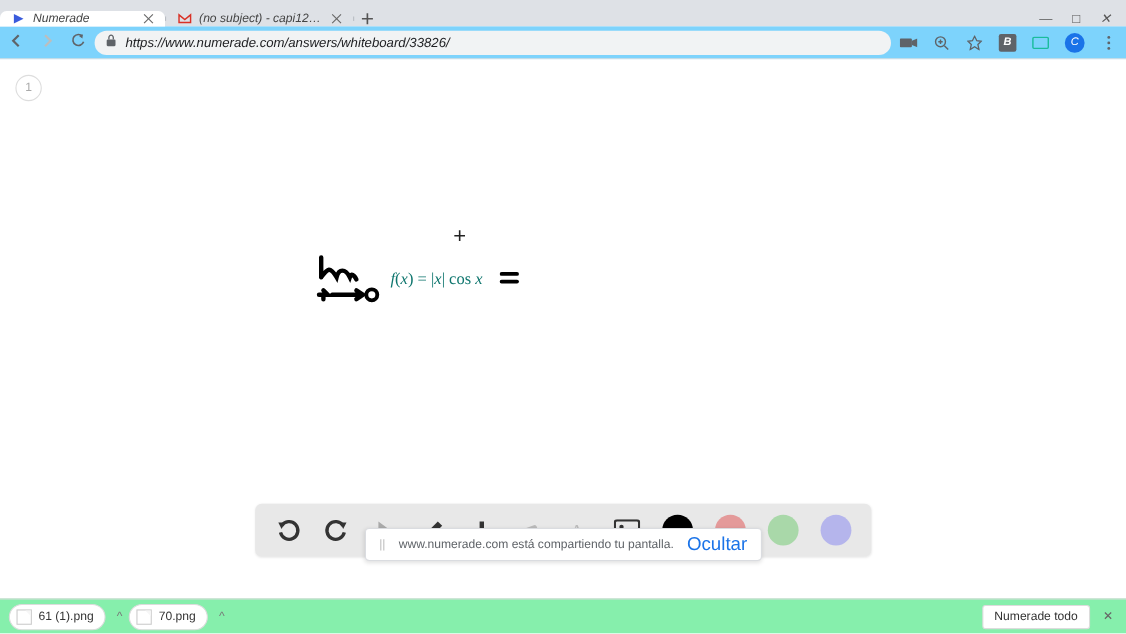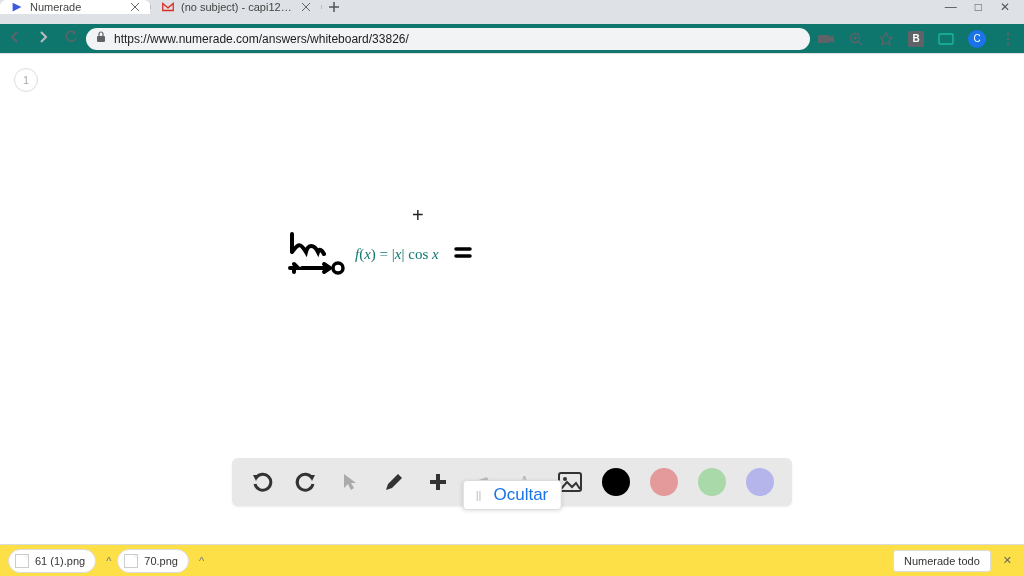--- a/index.html
+++ b/index.html
@@ -10,21 +10,22 @@
       width: 1024px;
       height: 576px;
       overflow: hidden;
       position: relative;
     }
     
     .titlebar {
       height: 24px;
       background: #dee1e6;
       display: flex;
-      align-items: flex-start;
+      align-items: flex-end;
+      font-style: italic;
     }
     .tabs {
       display: flex;
       align-items: stretch;
       flex: 1;
     }
     .tab {
       display: flex;
       align-items: center;
       gap: 6px;
@@ -47,26 +48,27 @@
       display: flex; align-items: center; justify-content: center;
       width: 24px; color: #555;
     }
     .win-controls {
       display: flex; align-items: center;
       gap: 18px; padding: 0 14px; color: #555;
     }
     
     .toolbar {
       height: 30px;
-      background: #0f766e;
+      background: #7dd3fc;
       border-bottom: 1px solid #e0e0e0;
       display: flex;
       align-items: center;
       padding: 0 8px;
       gap: 8px;
+      font-style: italic;
     }
     .nav-icons { display: flex; align-items: center; gap: 14px; color: #5f6368; }
     .nav-icons .disabled { color: #bdbdbd; }
     .omnibox {
       flex: 1;
       height: 22px;
       background: #f1f3f4;
       border-radius: 11px;
       display: flex;
       align-items: center;
@@ -139,21 +141,21 @@
       box-shadow: 0 1px 4px rgba(0,0,0,0.12);
     }
     .share-banner .btn-primary {
       background: #1a73e8; color: #fff; padding: 5px 10px;
       border-radius: 3px; font-size: 11px;
     }
     .share-banner .btn-link { color: #1a73e8; font-size: 17px; }
     
     .shelf {
       position: absolute; bottom: 0; left: 0; right: 0;
-      height: 32px; background: #fde047; border-top: 1px solid #dcdcdc;
+      height: 32px; background: #86efac; border-top: 1px solid #dcdcdc;
       display: flex; align-items: center; padding: 0 8px;
       font-size: 11px; color: #333;
     }
     .dl-item {
       display: flex; align-items: center; gap: 6px;
       border: 1px solid #dcdcdc; background: #fff;
       border-radius: 14px; padding: 4px 10px 4px 6px;
       margin-right: 10px;
     }
     .dl-icon {
@@ -354,20 +356,21 @@
         </svg>
     </span>
     <span class="color-swatch" style="background:#000;"></span>
     <span class="color-swatch" style="background:#e49a9a;"></span>
     <span class="color-swatch" style="background:#a9d8a9;"></span>
     <span class="color-swatch" style="background:#b5b5ec;"></span>
   </div>
 
   <div class="share-banner">
     <span style="color:#bbb;">||</span>
+    <span>www.numerade.com está compartiendo tu pantalla.</span>
     <span class="btn-link">Ocultar</span>
   </div>
 </div>
 
 <div class="shelf">
   <div class="dl-item">
     <span class="dl-icon"></span>
     <span>61 (1).png</span>
   </div>
   <span class="chev">^</span>

